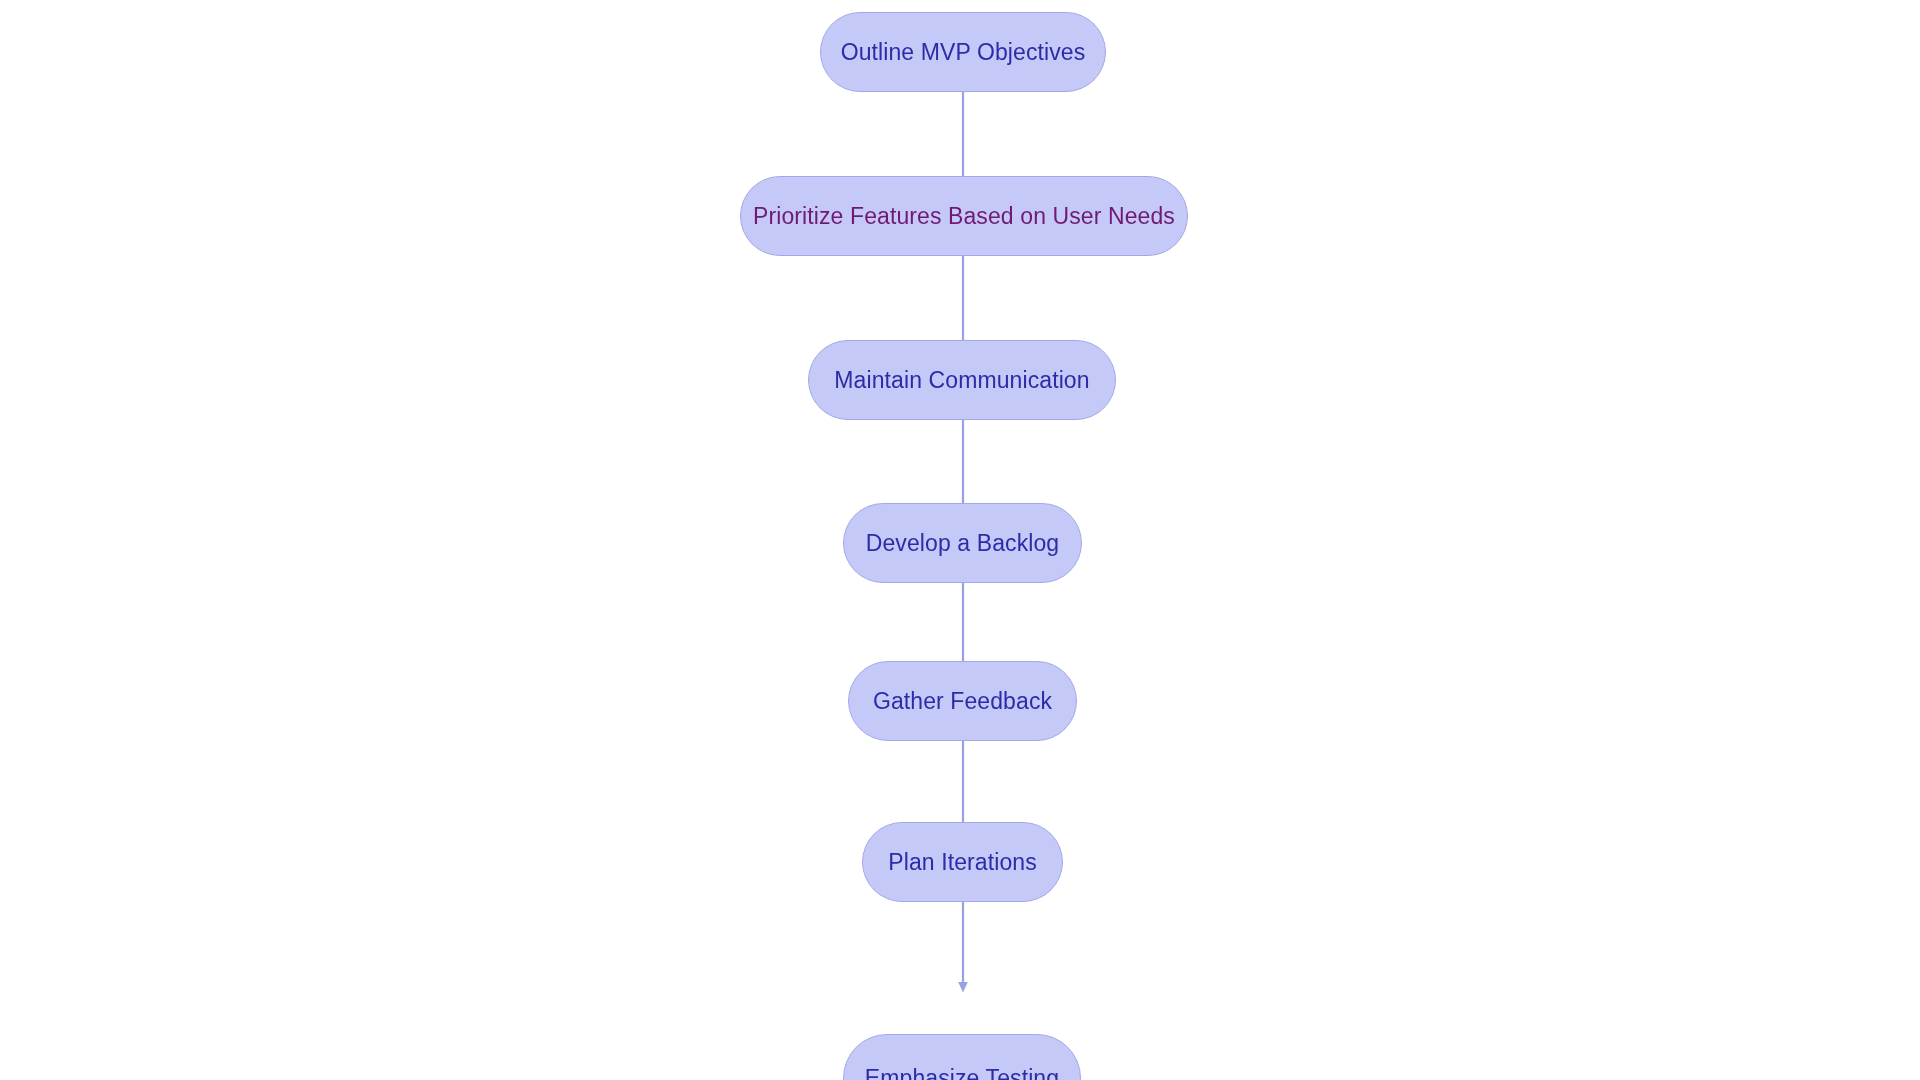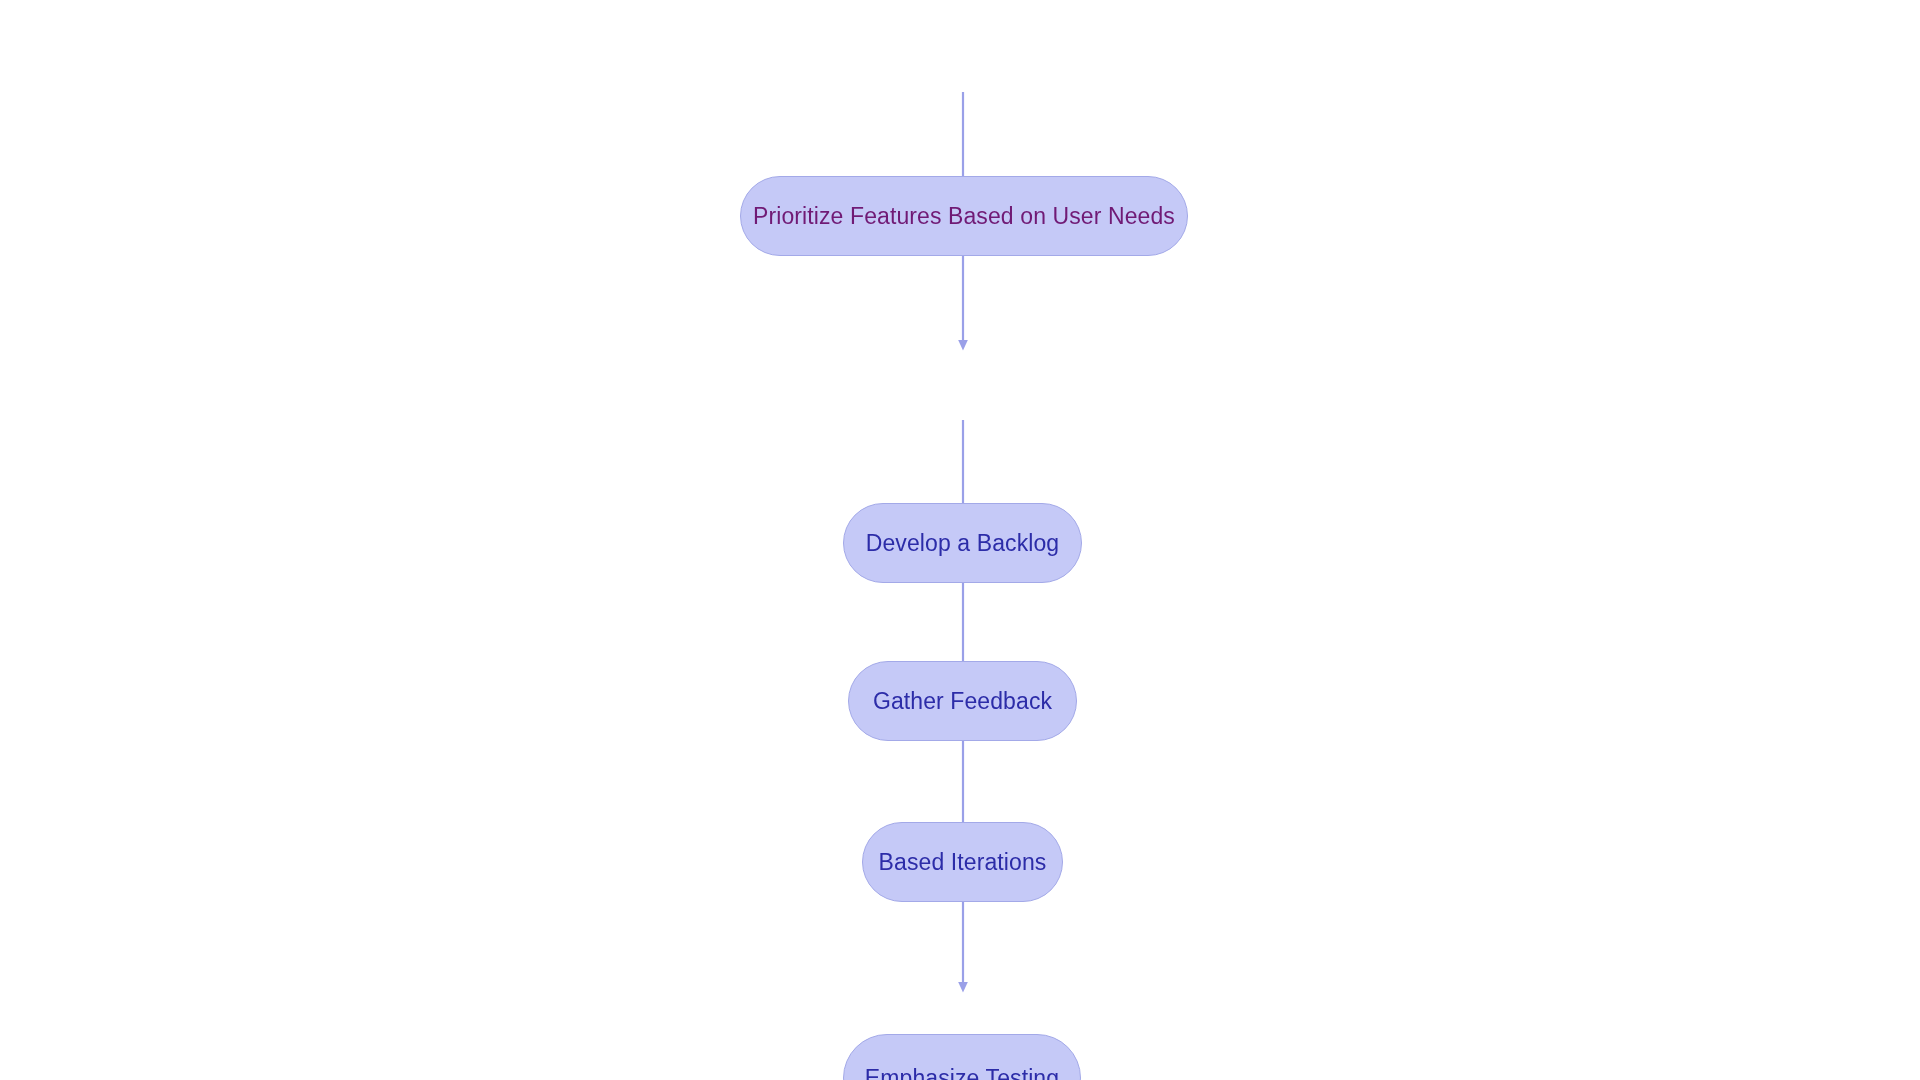--- a/index.html
+++ b/index.html
@@ -80,30 +80,36 @@
         <line x1="963" y1="92" x2="963" y2="176" stroke="#9aa0e8" stroke-width="2.2" marker-end="url(#arrowhead)"></line>
         <line x1="963" y1="256" x2="963" y2="340" stroke="#9aa0e8" stroke-width="2.2" marker-end="url(#arrowhead)"></line>
         <line x1="963" y1="420" x2="963" y2="503" stroke="#9aa0e8" stroke-width="2.2" marker-end="url(#arrowhead)"></line>
         <line x1="963" y1="583" x2="963" y2="661" stroke="#9aa0e8" stroke-width="2.2" marker-end="url(#arrowhead)"></line>
         <line x1="963" y1="741" x2="963" y2="822" stroke="#9aa0e8" stroke-width="2.2" marker-end="url(#arrowhead)"></line>
         <line x1="963" y1="902" x2="963" y2="982" stroke="#9aa0e8" stroke-width="2.2" marker-end="url(#arrowhead)"></line>
       </g>
   </svg>
 
   <div id="node-layer">
+      <div class="flow-node" style="left: 820px; top: 12px; width: 286px; height: 80px; background: rgb(197, 201, 247); border-color: rgb(163, 169, 232);">
+        <span class="flow-node-label" style="color: rgb(44, 44, 168);">Outline MVP Objectives</span>
+      </div>
       <div class="flow-node" style="left: 740px; top: 176px; width: 448px; height: 80px; background: rgb(197, 201, 247); border-color: rgb(163, 169, 232);">
         <span class="flow-node-label" style="color: #701a75;">Prioritize Features Based on User Needs</span>
+      </div>
+      <div class="flow-node" style="left: 808px; top: 340px; width: 308px; height: 80px; background: rgb(197, 201, 247); border-color: rgb(163, 169, 232);">
+        <span class="flow-node-label" style="color: rgb(44, 44, 168);">Maintain Communication</span>
       </div>
       <div class="flow-node" style="left: 848px; top: 661px; width: 229px; height: 80px; background: rgb(197, 201, 247); border-color: rgb(163, 169, 232);">
         <span class="flow-node-label" style="color: rgb(44, 44, 168);">Gather Feedback</span>
       </div>
       <div class="flow-node" style="left: 843px; top: 503px; width: 239px; height: 80px; background: rgb(197, 201, 247); border-color: rgb(163, 169, 232);">
         <span class="flow-node-label" style="color: rgb(44, 44, 168);">Develop a Backlog</span>
       </div>
       <div class="flow-node" style="left: 862px; top: 822px; width: 201px; height: 80px; background: rgb(197, 201, 247); border-color: rgb(163, 169, 232);">
-        <span class="flow-node-label" style="color: rgb(44, 44, 168);">Based Iterations</span>
+        <span class="flow-node-label" style="color: rgb(44, 44, 168);">Plan Iterations</span>
       </div>
       <div class="flow-node" style="left: 843px; top: 1034px; width: 238px; height: 88px; background: rgb(197, 201, 247); border-color: rgb(163, 169, 232);">
         <span class="flow-node-label" style="color: rgb(44, 44, 168);">Emphasize Testing</span>
       </div>
     </div>
 
 </div>
 
 </body></html>

